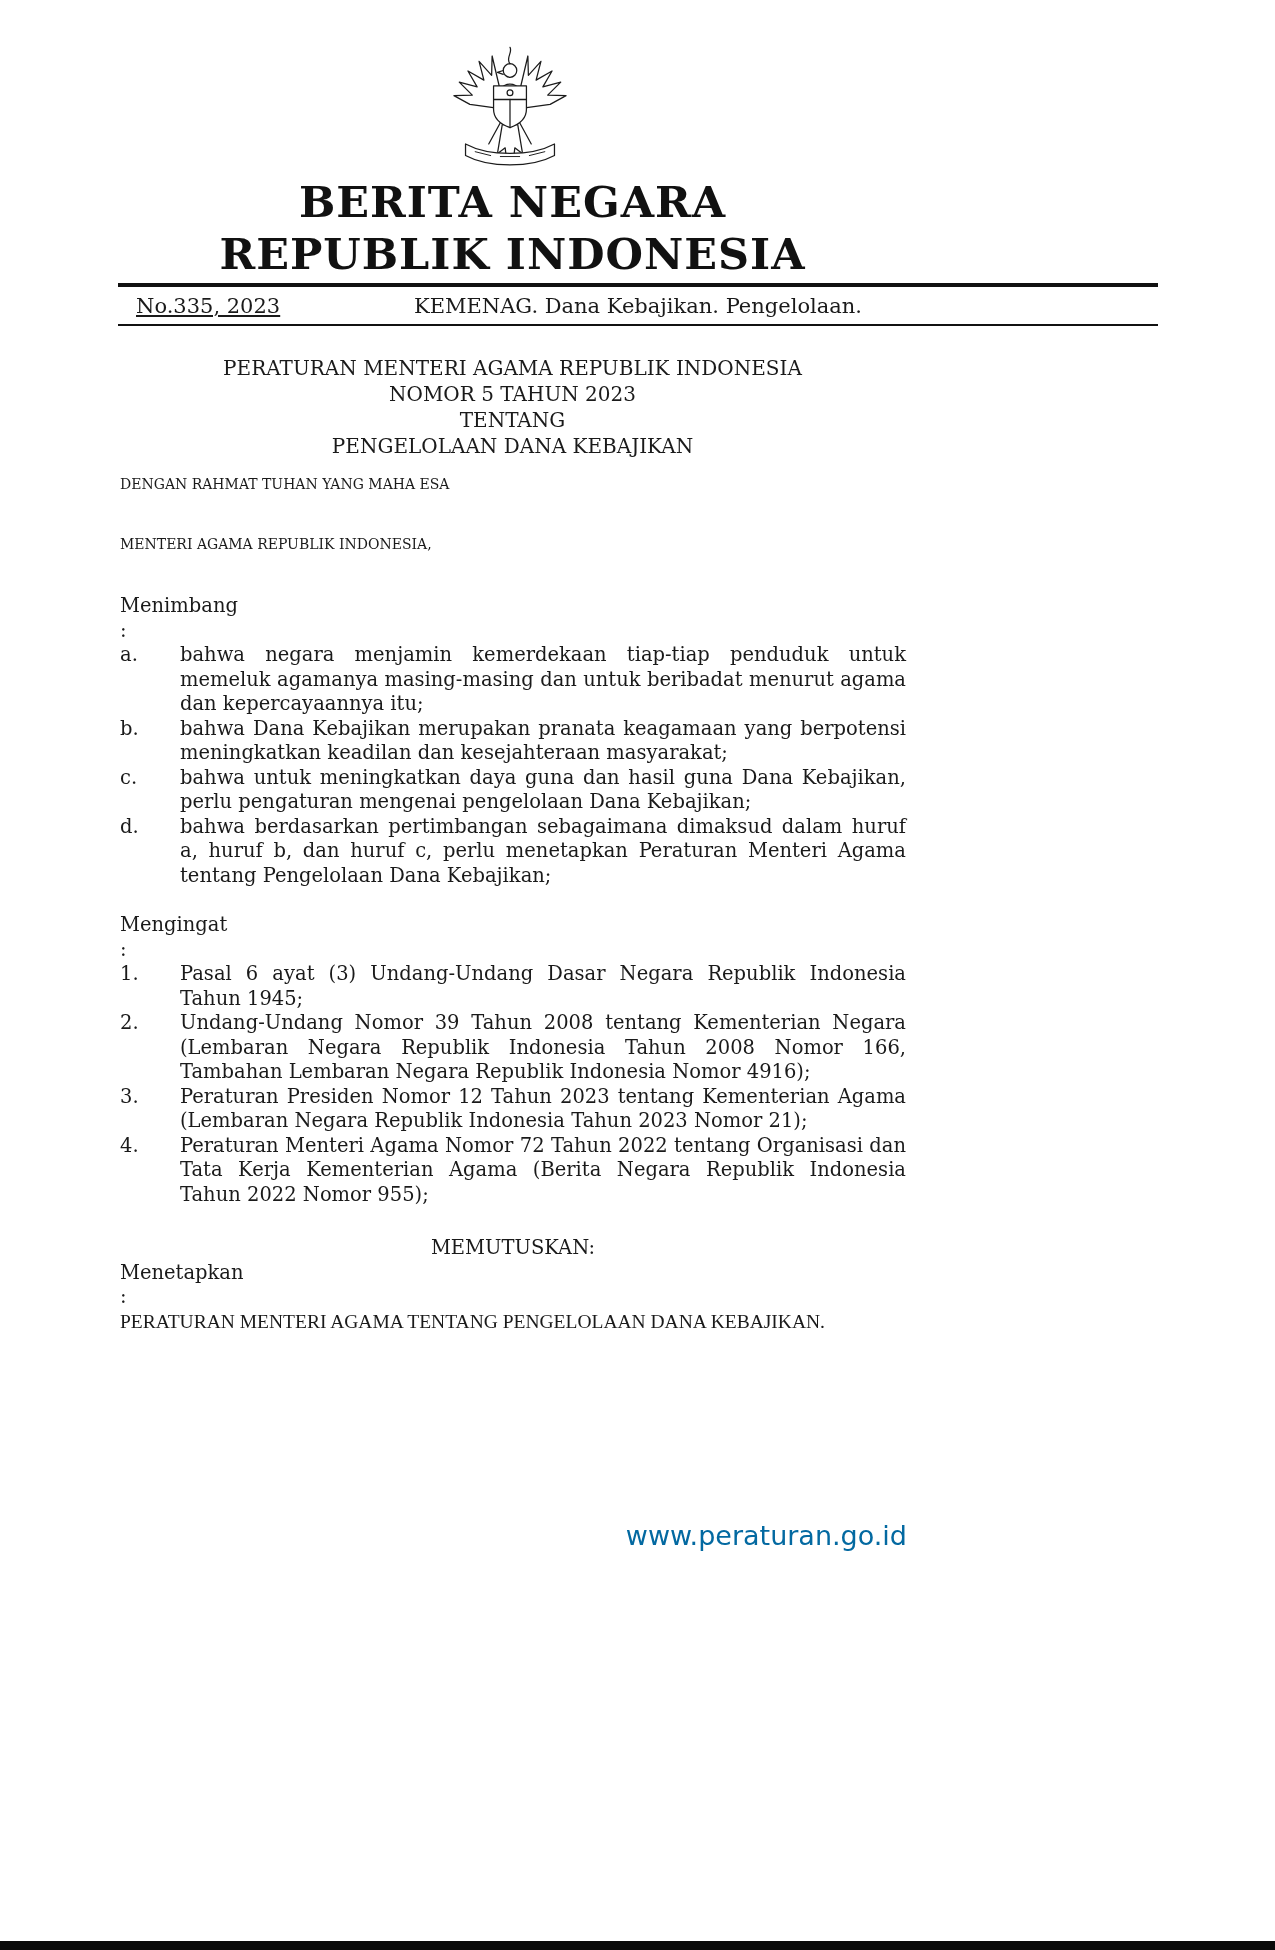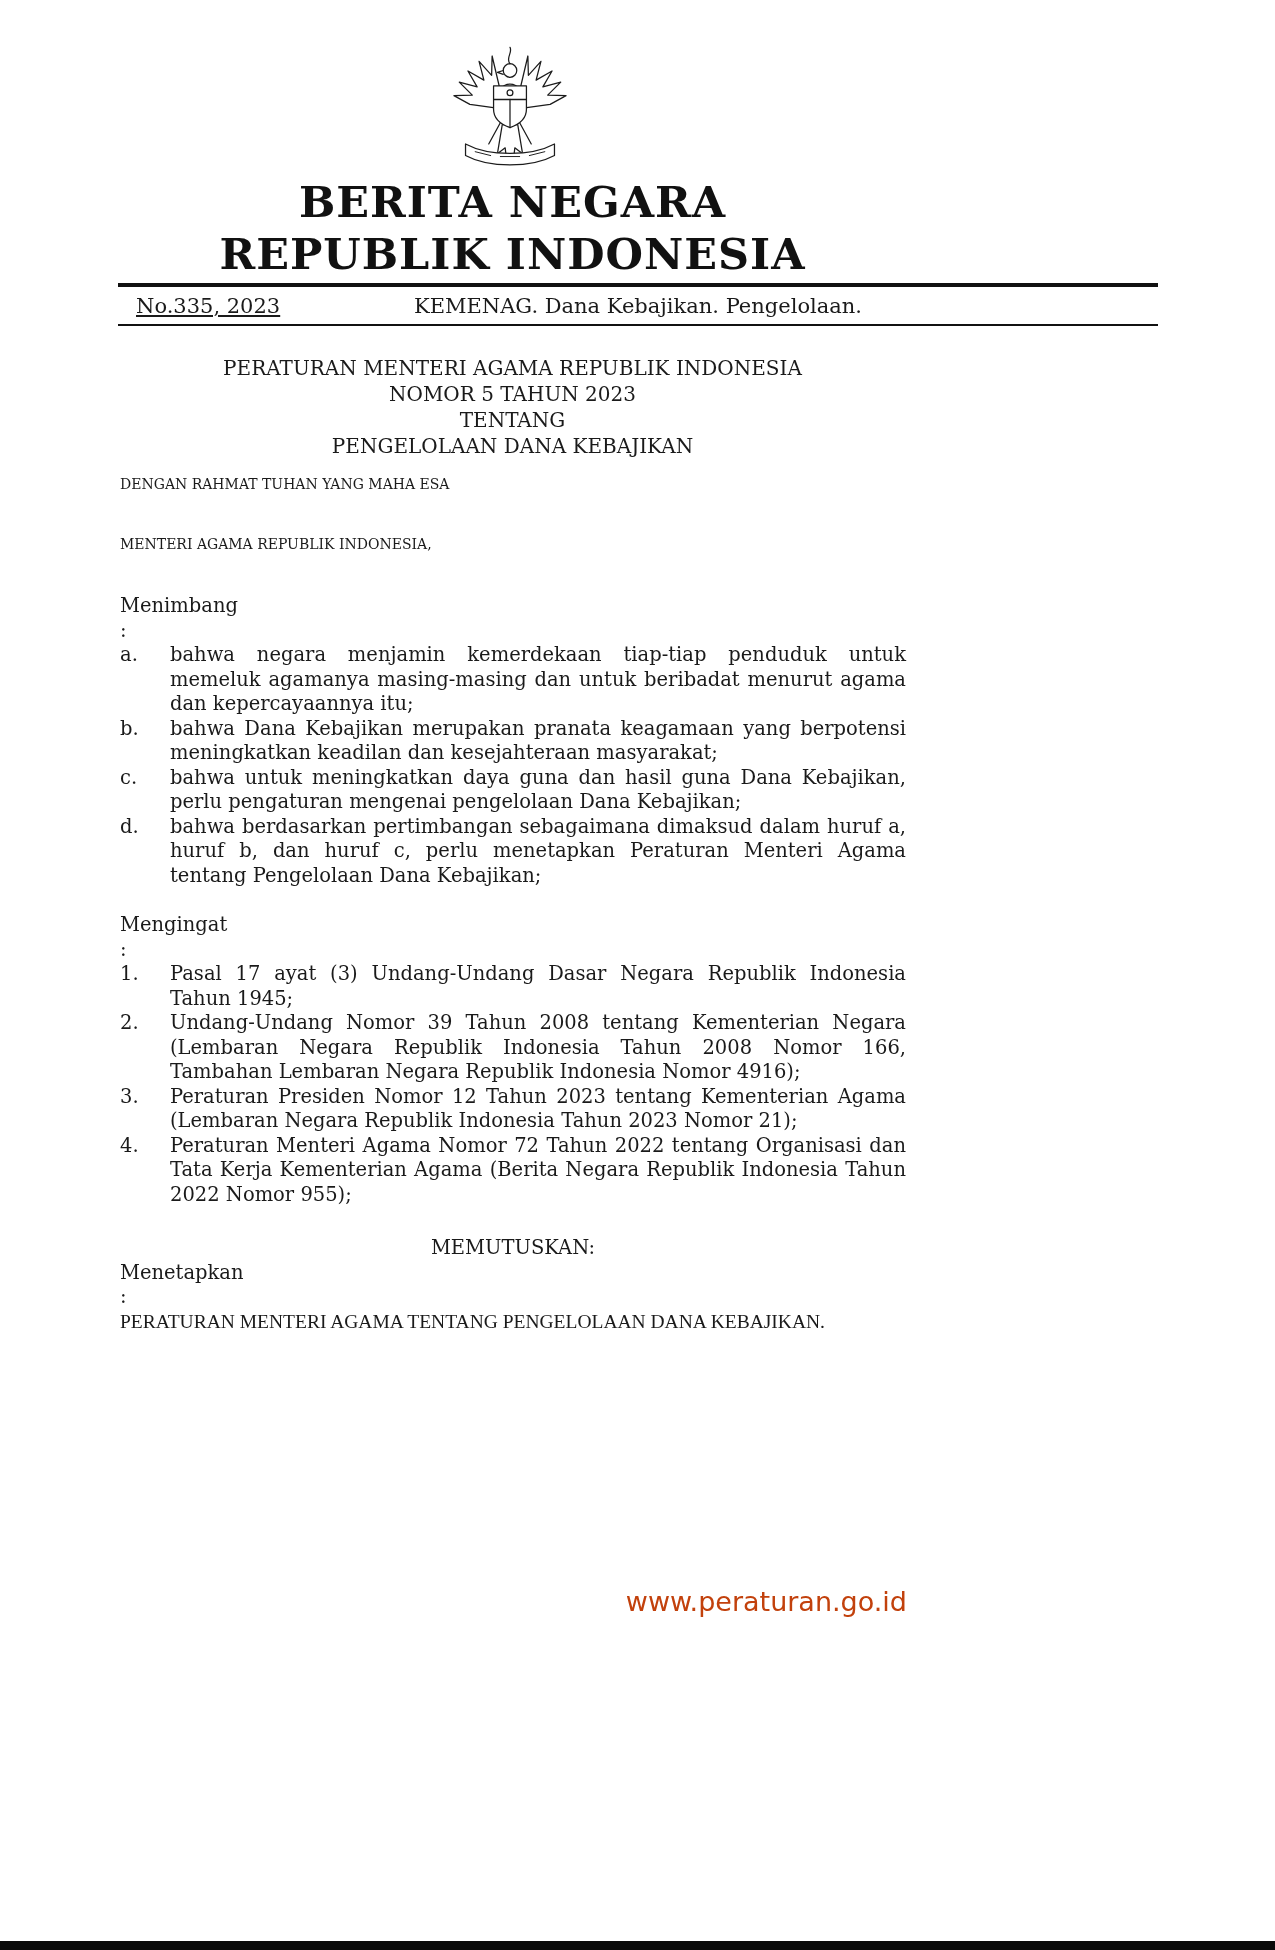--- a/index.html
+++ b/index.html
@@ -104,37 +104,37 @@
     line-height: 24.5px;
   }
 
   .clause { display: flex; align-items: flex-start; flex-direction: column; }
   .clause-label { width: 141px; flex: none; }
   .clause-colon { width: 22px; flex: none; }
   .clause-items { flex: 1; min-width: 0; }
 
   .item { display: flex; align-items: flex-start; }
   .item-marker { width: 50px; flex: none; }
-  .item-text { flex: 1; min-width: 0; text-align: justify; }
+  .item-text { flex: 1; min-width: 0; text-align: justify; margin-left: 10px; }
 
   .clause.gap { margin-top: 25px; }
 
   .decide-heading {
     margin-top: 29px;
     text-align: center;
   }
   .decide-text { text-align: justify; font-family: Liberation Serif, serif; }
 
   .watermark {
     position: absolute;
-    top: 1586px;
+    top: 1520px;
     right: 368px;
     font-family: "DejaVu Sans", "Liberation Sans", sans-serif;
     font-size: 27px;
-    color: #c2410c;
+    color: #0369a1;
   }
 
   .bottom-bar {
     position: absolute;
     left: 0;
     bottom: 0;
     width: 100%;
     height: 9px;
     background: #0a0a0a;
   }
@@ -222,21 +222,21 @@
         </div>
       </div>
     </div>
 
     <div class="clause gap">
       <div class="clause-label">Mengingat</div>
       <div class="clause-colon">:</div>
       <div class="clause-items">
         <div class="item">
           <div class="item-marker">1.</div>
-          <div class="item-text">Pasal 17 ayat (3) Undang-Undang Dasar Negara Republik Indonesia Tahun 1945;</div>
+          <div class="item-text">Pasal 6 ayat (3) Undang-Undang Dasar Negara Republik Indonesia Tahun 1945;</div>
         </div>
         <div class="item">
           <div class="item-marker">2.</div>
           <div class="item-text">Undang-Undang Nomor 39 Tahun 2008 tentang Kementerian Negara (Lembaran Negara Republik Indonesia Tahun 2008 Nomor 166, Tambahan Lembaran Negara Republik Indonesia Nomor 4916);</div>
         </div>
         <div class="item">
           <div class="item-marker">3.</div>
           <div class="item-text">Peraturan Presiden Nomor 12 Tahun 2023 tentang Kementerian Agama (Lembaran Negara Republik Indonesia Tahun 2023 Nomor 21);</div>
         </div>
         <div class="item">

